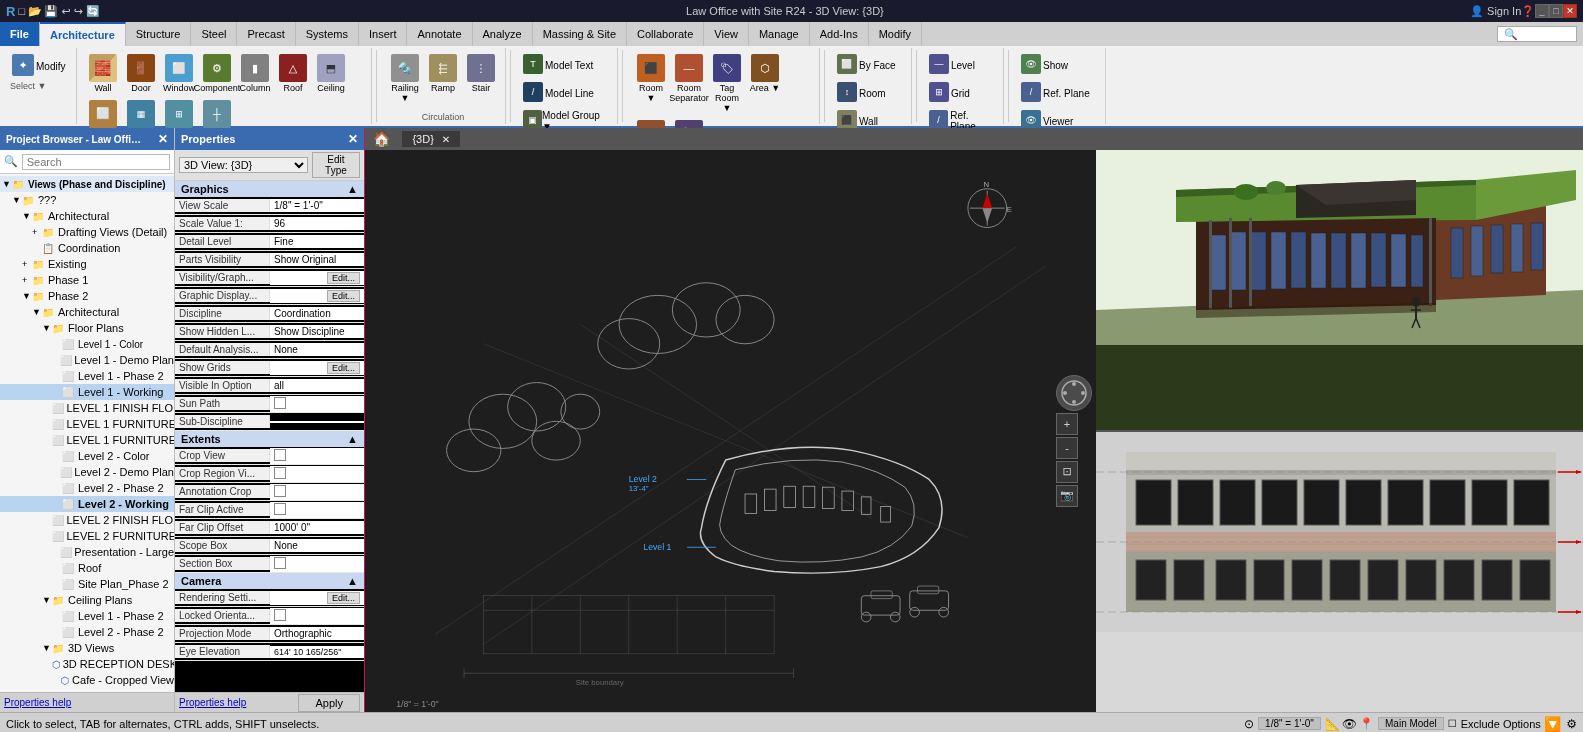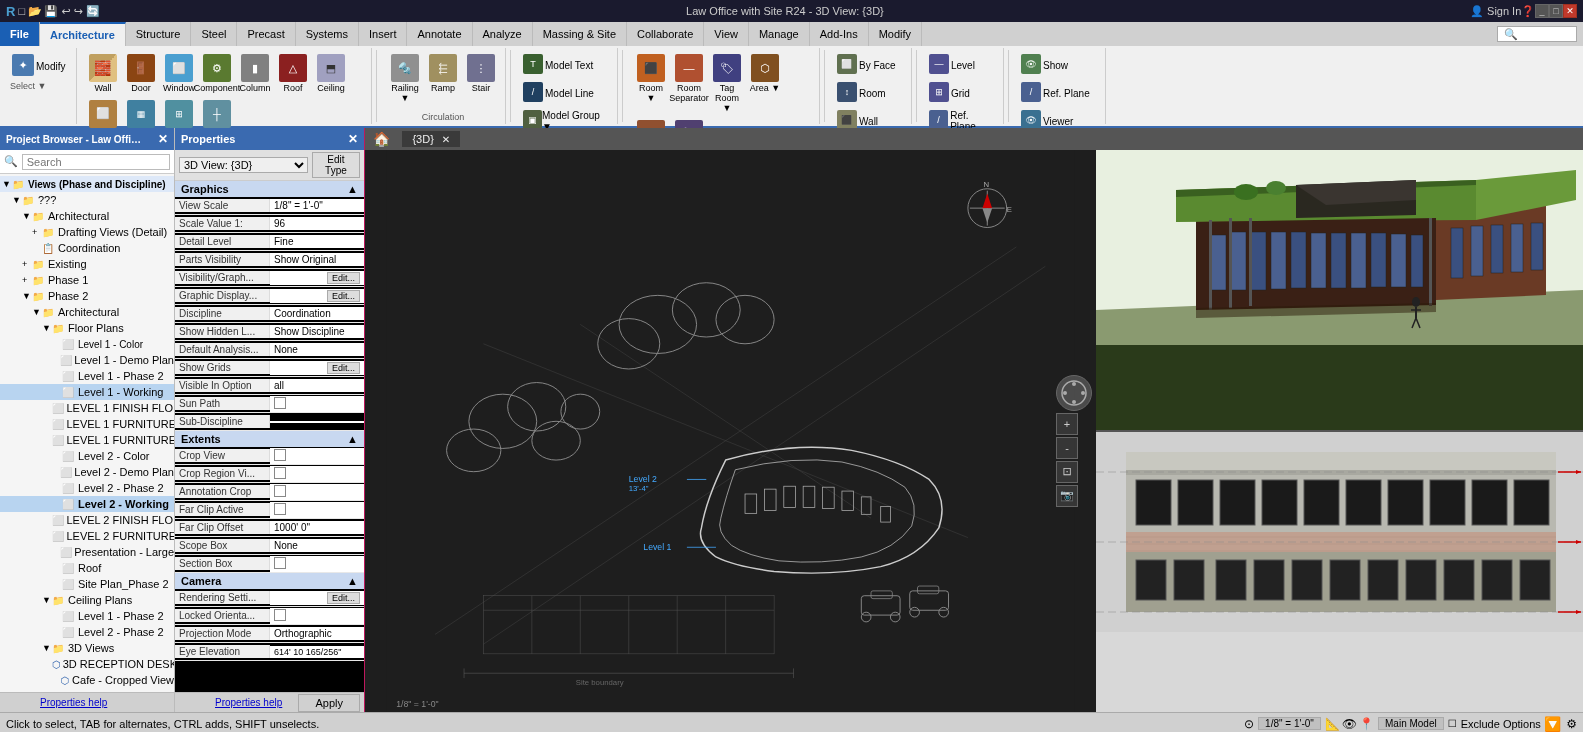--- a/index.html
+++ b/index.html
@@ -78,21 +78,21 @@
     .building-svg { position: absolute; top: 0; left: 0; width: 100%; height: 100%; }
 
     
     .ri-wall { background: linear-gradient(135deg, #c0a060 50%, #e0c080 50%); }
     .ri-door { background: #8b4513; }
 
     
     #vp-controls { position: absolute; right: 4px; top: 40%; display: flex; flex-direction: column; gap: 2px; }
     .vp-ctrl { width: 22px; height: 22px; background: rgba(60,60,60,0.8); border: 1px solid #666; color: #ccc; display: flex; align-items: center; justify-content: center; font-size: 11px; cursor: pointer; }
     .pb-footer { height: 20px; background: #d0d0d0; border-top: 1px solid #bbb; display: flex; align-items: center; padding: 0 4px; }
-    .pb-footer a { font-size: 10px; color: #0000cc; text-decoration: underline; cursor: pointer; margin-left: 36px; }
+    .pb-footer a { font-size: 10px; color: #0000cc; text-decoration: underline; cursor: pointer; }
 
     
     .prop-checkbox { width: 12px; height: 12px; border: 1px solid #888; background: #fff; display: inline-block; }
   </style>
 </head>
 <body>
 
 <div id="titlebar">
   <div style="display:flex;align-items:center;gap:3px;">
     <span style="font-weight:bold;color:#4a9fd0;font-size:13px;">R</span>

